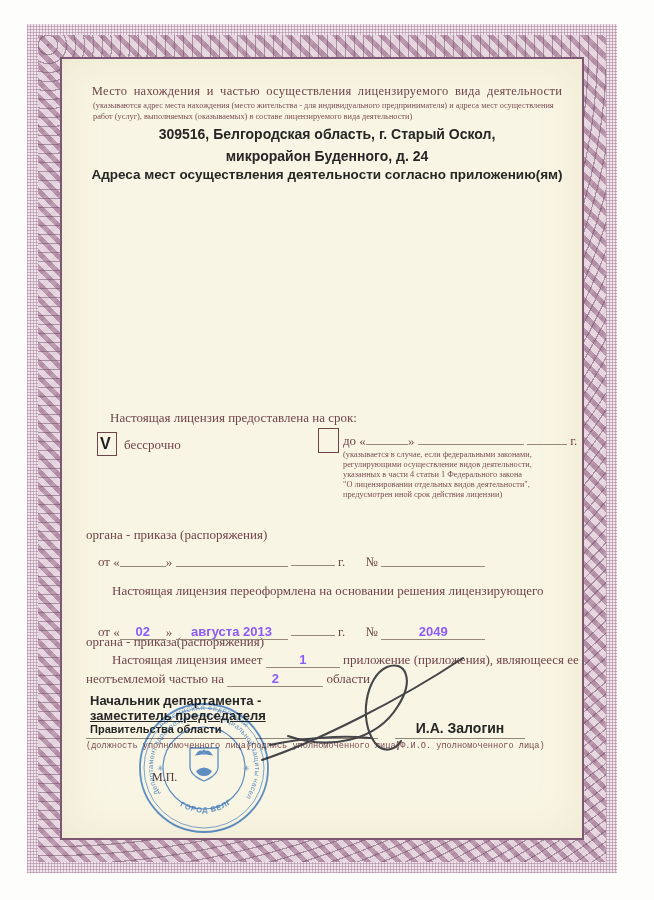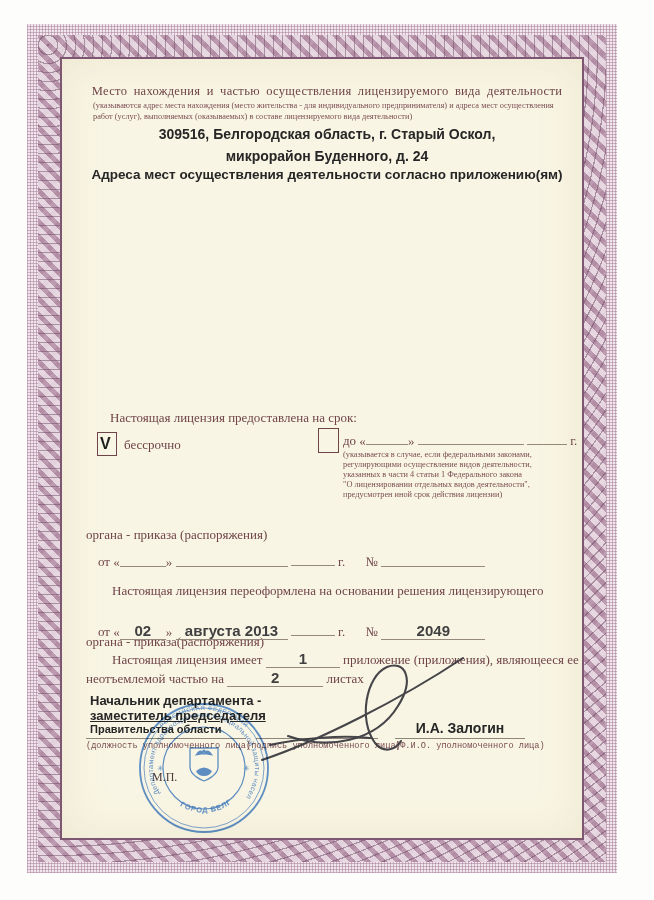--- a/index.html
+++ b/index.html
@@ -34,21 +34,21 @@
   
   .content{position:absolute;inset:0;}
   .abs{position:absolute;}
   .serif13{font-family:"Liberation Serif",serif;font-size:13px;color:#6f4449;}
   .fine{font-family:"Liberation Serif",serif;font-size:8.3px;color:#7a4d52;line-height:10px;}
   .bsans{font-family:"Liberation Sans",sans-serif;font-weight:bold;color:#262626;}
   .nowrap{white-space:nowrap;}
   .center{text-align:center;}
   .ul{display:inline-block;border-bottom:1px solid #95897d;height:13px;vertical-align:baseline;}
   .ulv{display:inline-flex;justify-content:center;align-items:flex-end;border-bottom:1px solid #95897d;height:15px;vertical-align:baseline;}
-  .ulv span{font-family:"Liberation Sans",sans-serif;font-weight:bold;font-size:15px;color:#404040;}
+  .ulv span{font-family:"Liberation Sans",sans-serif;font-weight:bold;font-size:13px;color:#8b5cf6;}
   .cb{position:absolute;border:1.6px solid #6f4449;background:transparent;}
   .row{white-space:nowrap;}
   .note-center{font-family:Liberation Mono, monospace;font-size:8.6px;color:#7a4d52;text-align:left;}
   .sigline{position:absolute;border-bottom:1px solid #8e857b;height:0;}
   svg text{font-family:"Liberation Sans",sans-serif;}
 </style>
 </head>
 <body>
 
 <div class="frame">
@@ -129,21 +129,21 @@
     <span class="ulv" style="width:74px;">
         <span>1</span>
       </span>
     <span>приложение (приложения), являющееся ее</span>
   </div>
   <div class="abs serif13 row" style="left:86px;top:671px;">
     <span>неотъемлемой частью на</span>
     <span class="ulv" style="width:96px;">
         <span>2</span>
       </span>
-    <span>листах</span>
+    <span>области</span>
   </div>
 
   <div class="abs bsans nowrap" style="left:90px;top:693px;font-size:13px;">Начальник департамента -</div>
   <div class="abs bsans nowrap" style="left:90px;top:708px;font-size:13px;text-decoration:underline;">заместитель председателя</div>
   <div class="abs bsans nowrap" style="left:90px;top:723px;font-size:11px;">Правительства области</div>
 
   <div class="sigline" style="left:86px;top:738px;width:160px;"></div>
   <div class="sigline" style="left:256px;top:738px;width:122px;"></div>
   <div class="sigline" style="left:395px;top:738px;width:130px;"></div>
 

